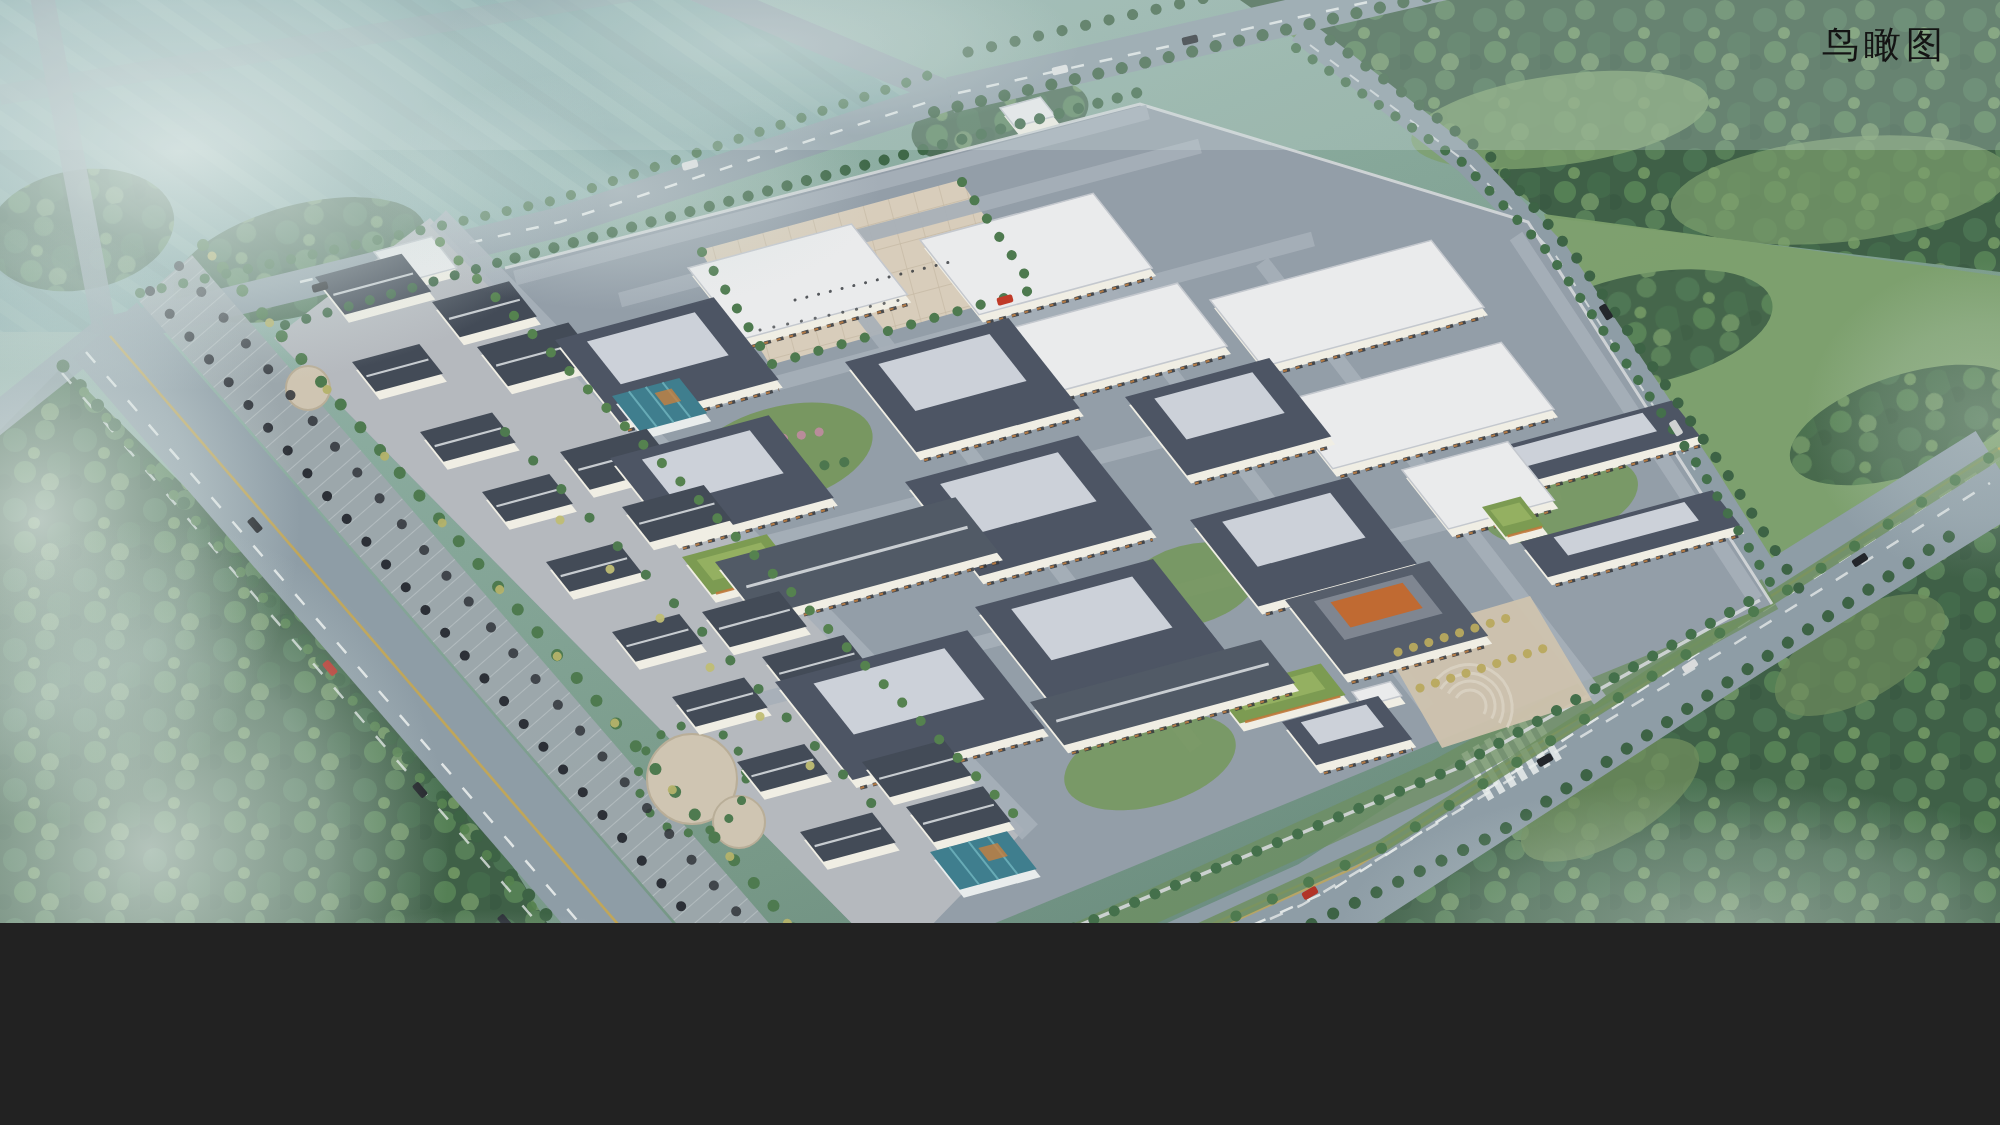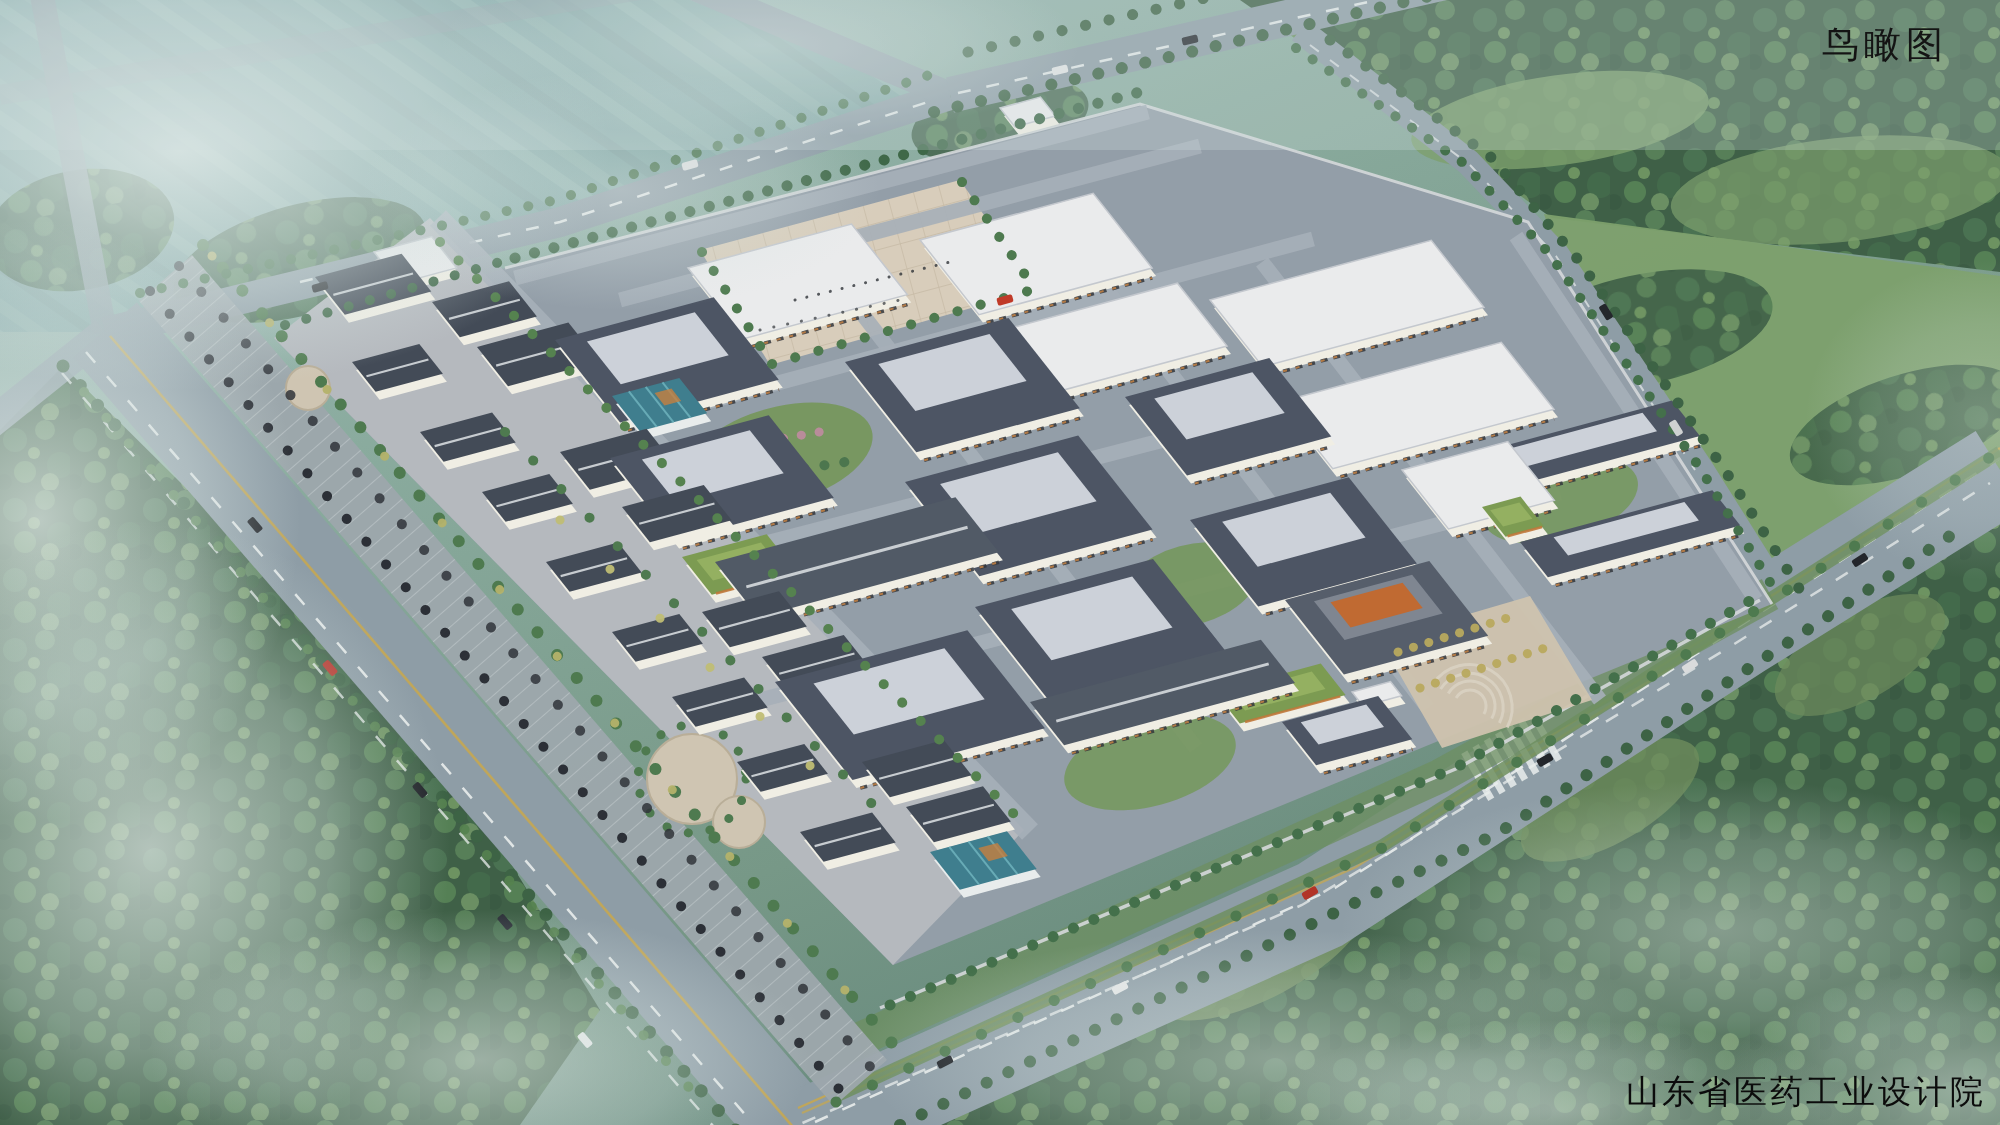--- a/index.html
+++ b/index.html
@@ -1,16 +1,16 @@
 <!DOCTYPE html>
 <html><head>
 <meta charset="utf-8">
 <style>
   html,body{margin:0;padding:0;background:#222;}
-  .stage{position:relative;width:2000px;height:1125px;overflow:hidden;
+  .stage{position:relative;width:2000px;height:923px;overflow:hidden;
          font-family:"Liberation Sans", sans-serif;}
   .stage svg{position:absolute;left:0;top:0;}
   .view-title{position:absolute;top:20px;right:52px;font-size:37px;color:#141414;
               letter-spacing:5px;font-weight:400;}
   .credit{position:absolute;bottom:10px;right:14px;font-size:33px;color:#0c0c0c;
           letter-spacing:3px;font-weight:400;}
 </style>
 </head>
 <body>
 
@@ -481,14 +481,13 @@
         <ellipse cx="1280" cy="1060" rx="420" ry="130" fill="url(#fogG)" opacity="0.5"></ellipse>
         <ellipse cx="1720" cy="930" rx="380" ry="150" fill="url(#fogG)" opacity="0.45"></ellipse>
         <ellipse cx="1960" cy="1090" rx="240" ry="120" fill="url(#fogG)" opacity="0.55"></ellipse>
         <ellipse cx="1985" cy="420" rx="180" ry="160" fill="url(#fogG)" opacity="0.3"></ellipse>
         <ellipse cx="1560" cy="1110" rx="300" ry="90" fill="url(#fogG)" opacity="0.5"></ellipse>
         <rect width="2000" height="150" fill="#cfe0df" opacity="0.28"></rect>
       </g>
   </svg>
 
   <div class="view-title">鸟瞰图</div>
-  <div class="credit">山东省医药工业设计院</div>
 </div>
 
 </body></html>

